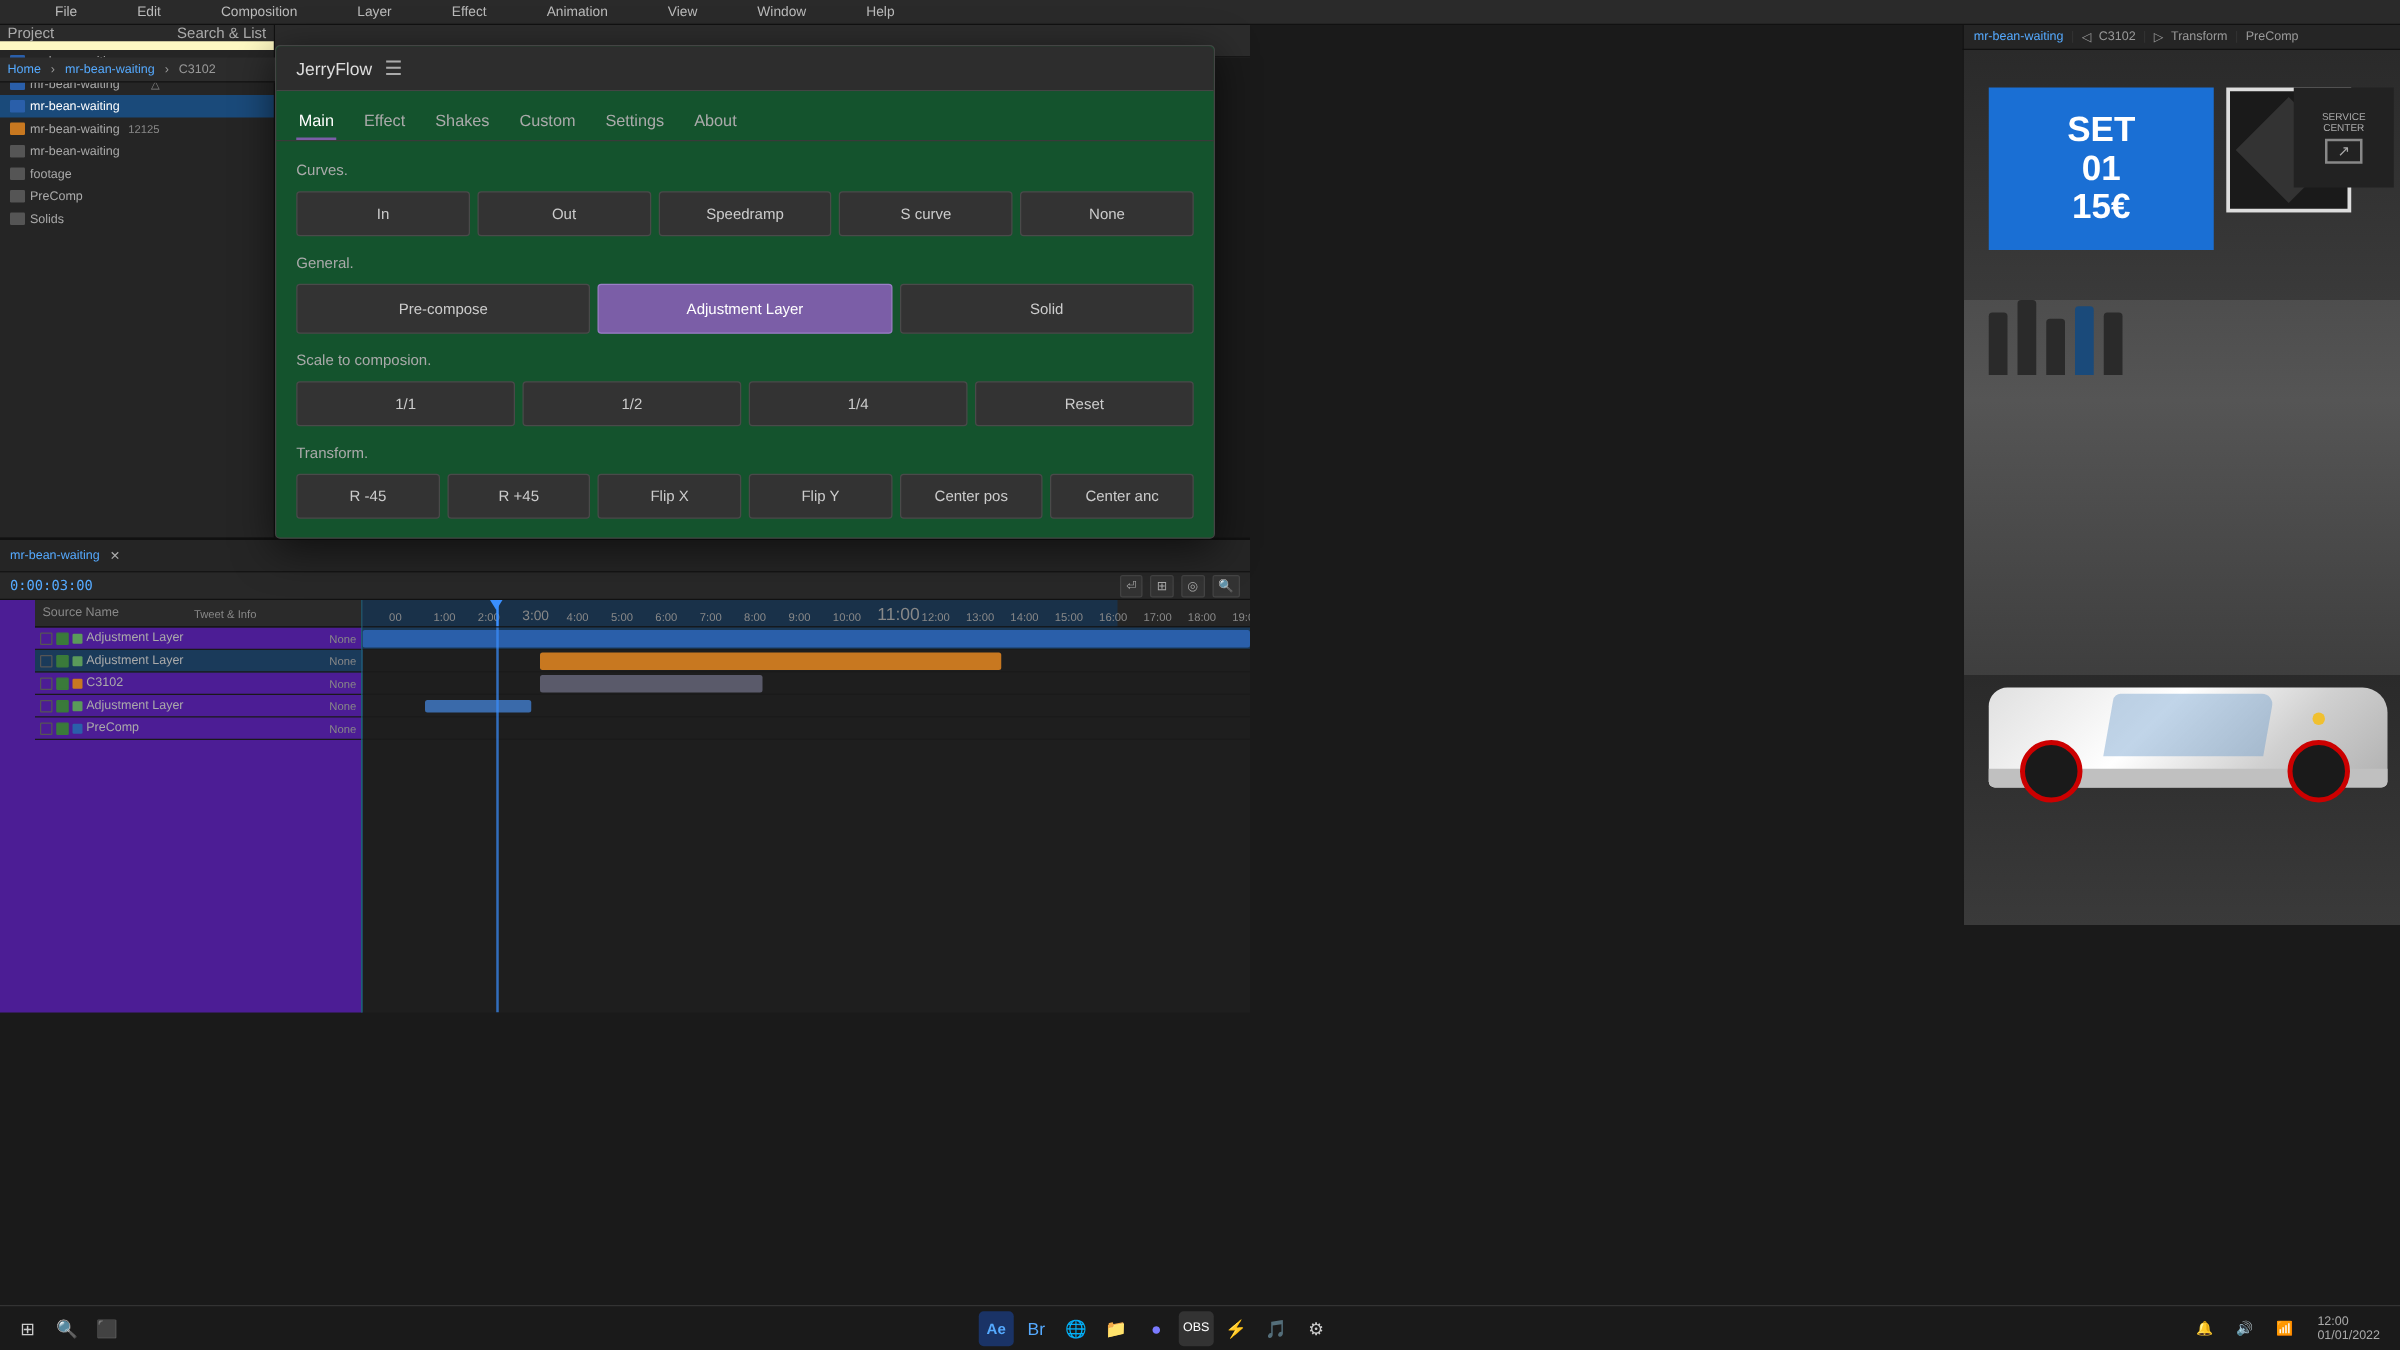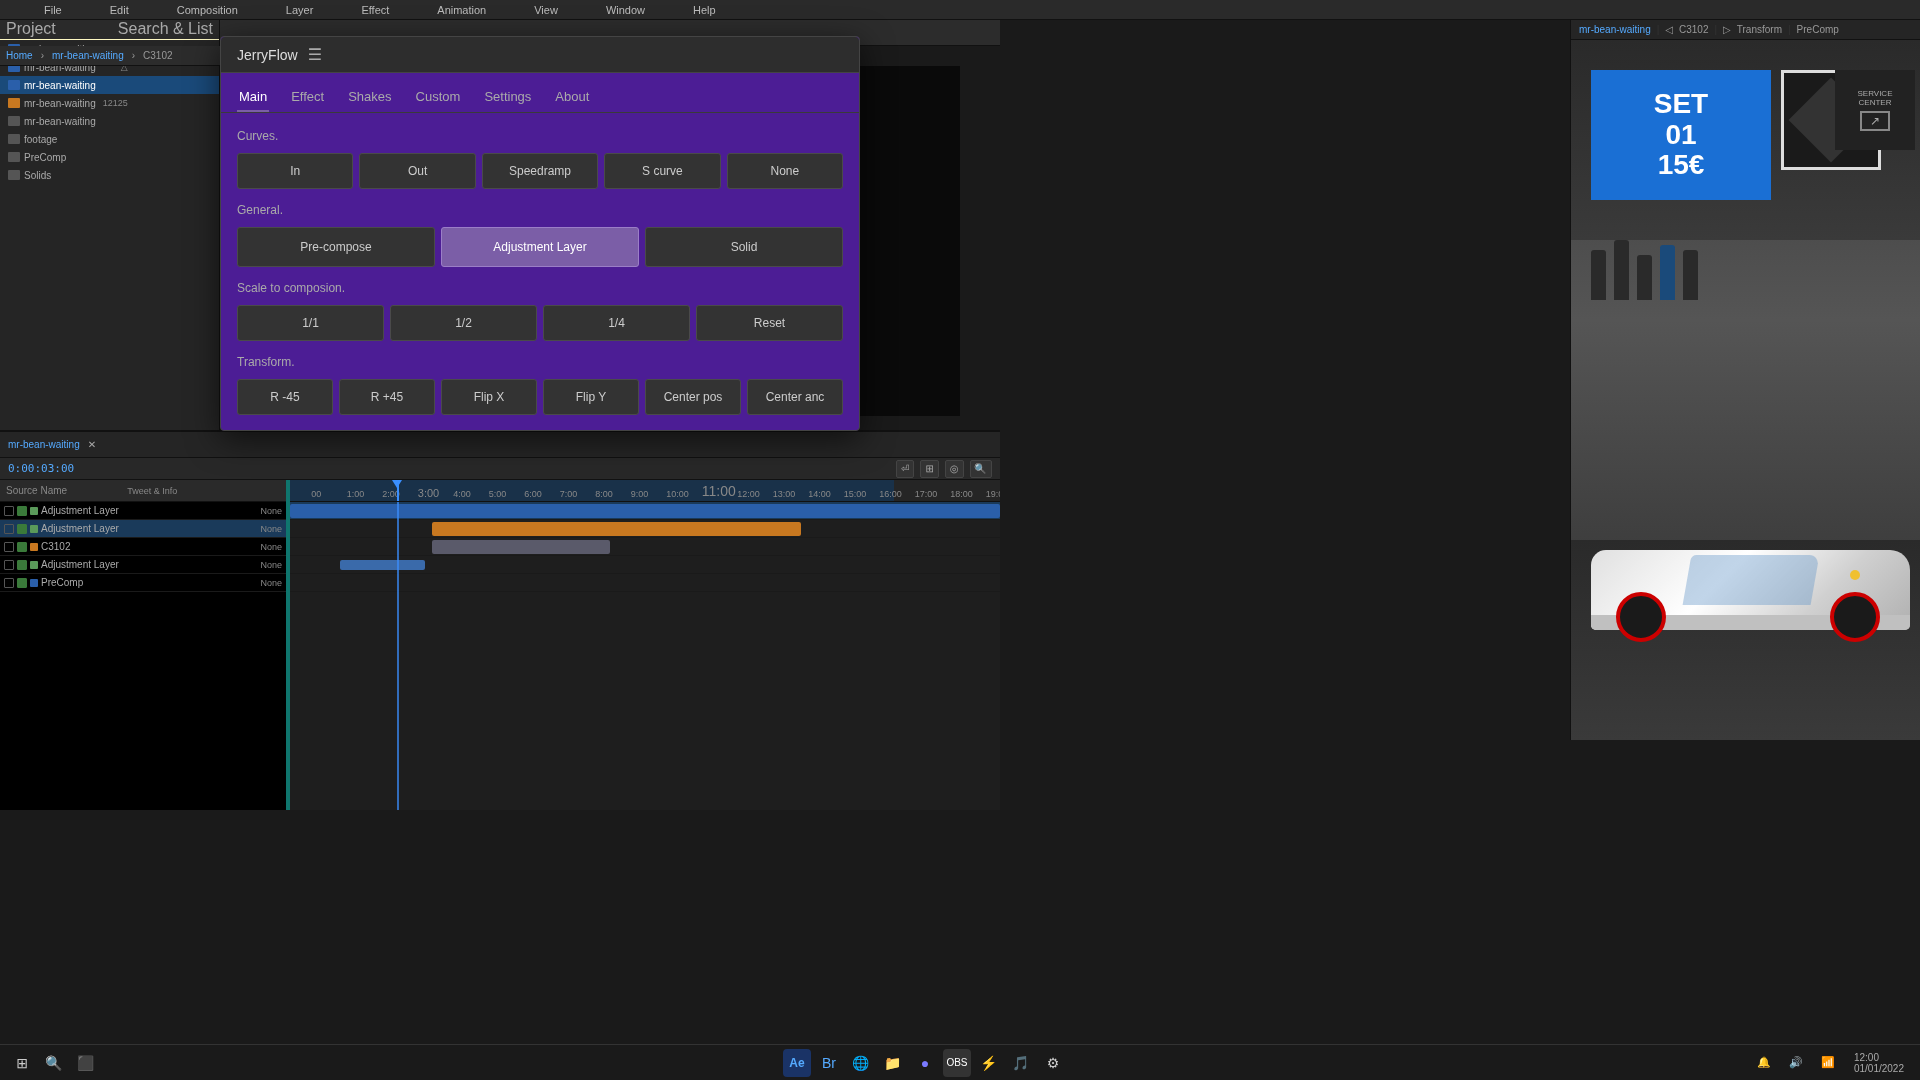--- a/index.html
+++ b/index.html
@@ -122,23 +122,23 @@
       border-right: 1px solid #111;
     }
 
     #left-panel-header {
       height: 22px;
       background: #2a2a2a;
       display: flex;
       align-items: center;
       justify-content: space-between;
       padding: 0 6px;
-      font-size: 16px;
+      font-size: 12px;
       color: #aaa;
-      border-bottom: 1px solid #fef9c3;
+      border-bottom: 7px solid #fef9c3;
     }
 
     
     .panel-item {
       height: 18px;
       display: flex;
       align-items: center;
       padding: 0 8px;
       gap: 4px;
       font-size: 10px;
@@ -191,23 +191,23 @@
       height: 350px;
       background: #0a0a0a;
       position: relative;
     }
 
     
     #jerry-flow-dialog {
       position: absolute;
       top: 36px;
       left: 220px;
-      width: 640px;
+      width: 752px;
       height: 395px;
-      background: #4c1d95;
+      background: #14532d;
       border: 1px solid #444;
       border-radius: 4px;
       z-index: 100;
       box-shadow: 0 8px 32px rgba(0,0,0,0.6);
     }
 
     #dialog-header {
       height: 36px;
       background: #2d2d2d;
       display: flex;
@@ -340,23 +340,24 @@
     }
 
     
     #timeline-columns {
       display: flex;
       height: calc(100% - 48px);
     }
 
     #layer-list {
       width: 290px;
-      background: #000000;
-      border-right: 4px solid #0f766e;
+      background: #4c1d95;
+      border-right: 1px solid #0f766e;
       flex-shrink: 0;
+      padding-left: 28px;
     }
 
     #layer-list-header {
       height: 22px;
       background: #2a2a2a;
       display: flex;
       align-items: center;
       padding: 0 6px;
       gap: 60px;
       font-size: 10px;

